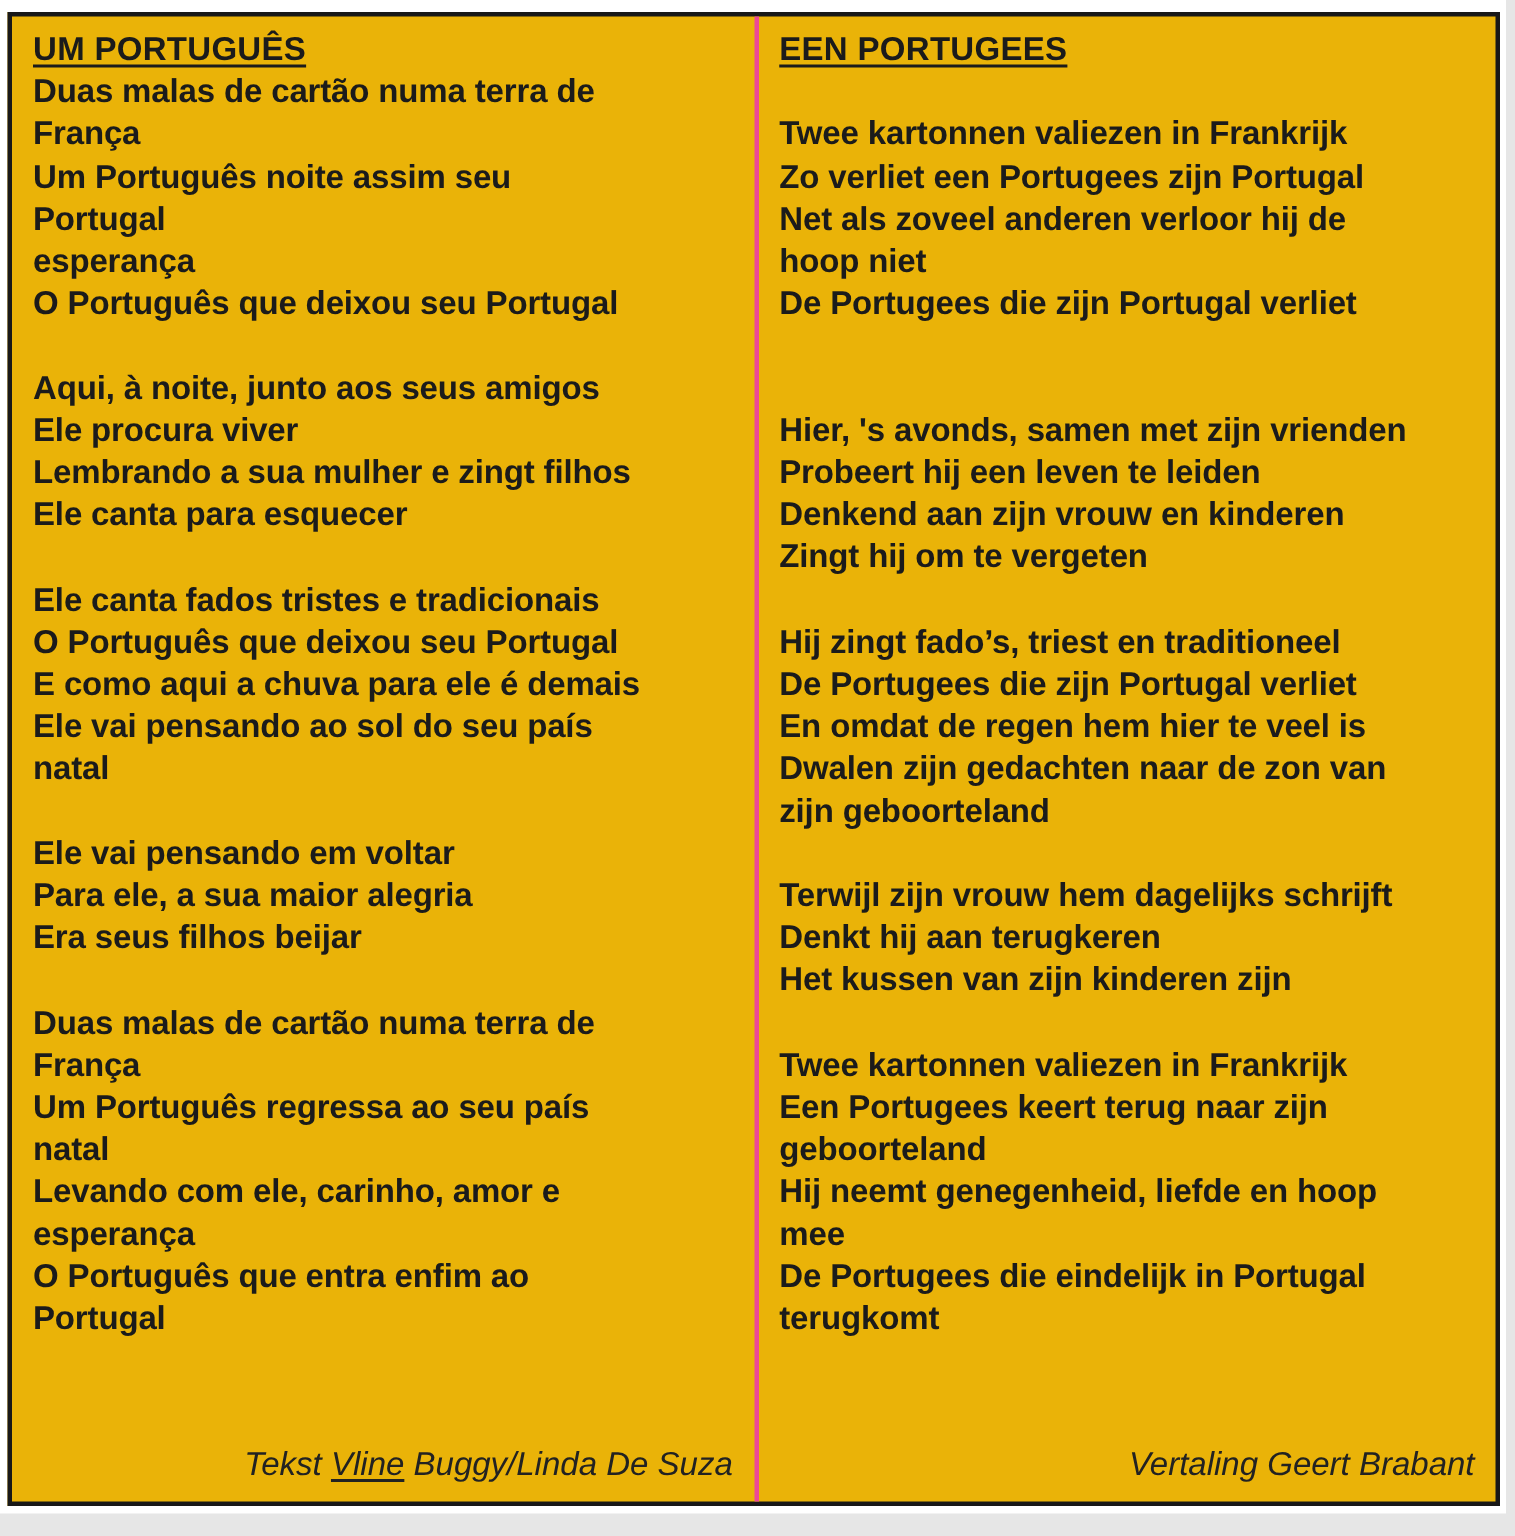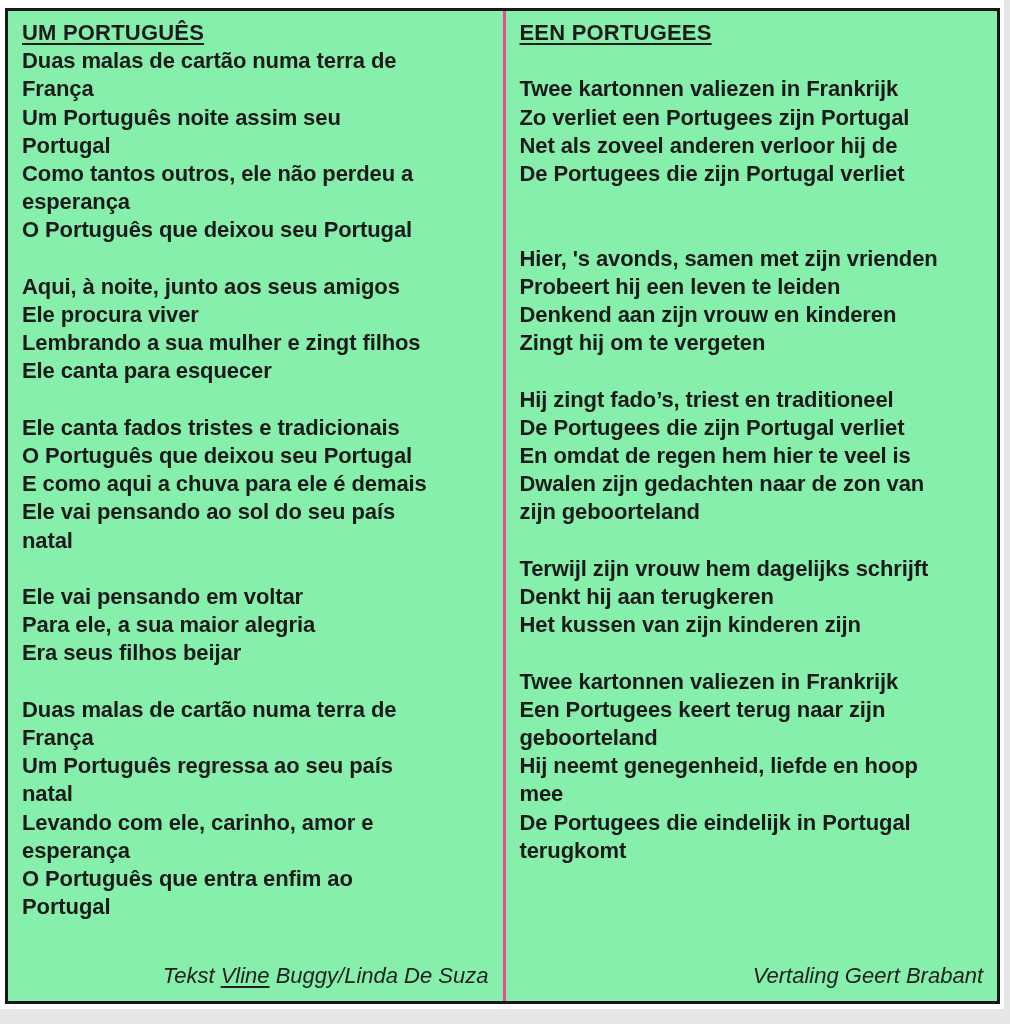--- a/index.html
+++ b/index.html
@@ -33,21 +33,21 @@
   }
   .lyrics-table {
     position: absolute;
     left: 5px;
     top: 8px;
     width: 995px;
     height: 996px;
     box-sizing: border-box;
     border: 3px solid #181818;
     display: flex;
-    background: #86efac;
+    background: #eab308;
   }
   .cell {
     flex: 1 1 50%;
     box-sizing: border-box;
     padding: 8px 10px 10px 14px;
     display: flex;
     flex-direction: column;
     overflow: hidden;
   }
   .cell.right {
@@ -97,21 +97,20 @@
 
 <div class="lyrics-table">
 
   <div class="cell left">
     <div class="col-title">UM PORTUGUÊS</div>
     <div class="lines">
         <div class="line">Duas malas de cartão numa terra de</div>
         <div class="line">França</div>
         <div class="line">Um Português noite assim seu</div>
         <div class="line">Portugal</div>
-        <div class="line">Como tantos outros, ele não perdeu a</div>
         <div class="line">esperança</div>
         <div class="line">O Português que deixou seu Portugal</div>
         <div class="line"></div>
         <div class="line">Aqui, à noite, junto aos seus amigos</div>
         <div class="line">Ele procura viver</div>
         <div class="line">Lembrando a sua mulher e zingt filhos</div>
         <div class="line">Ele canta para esquecer</div>
         <div class="line"></div>
         <div class="line">Ele canta fados tristes e tradicionais</div>
         <div class="line">O Português que deixou seu Portugal</div>
@@ -135,20 +134,21 @@
     <div class="credit"><span>Tekst </span><span class="marked">Vline</span><span> Buggy/Linda De Suza</span></div>
   </div>
 
   <div class="cell right">
     <div class="col-title">EEN PORTUGEES</div>
     <div class="lines">
         <div class="line"></div>
         <div class="line">Twee kartonnen valiezen in Frankrijk</div>
         <div class="line">Zo verliet een Portugees zijn Portugal</div>
         <div class="line">Net als zoveel anderen verloor hij de</div>
+        <div class="line">hoop niet</div>
         <div class="line">De Portugees die zijn Portugal verliet</div>
         <div class="line"></div>
         <div class="line"></div>
         <div class="line">Hier, 's avonds, samen met zijn vrienden</div>
         <div class="line">Probeert hij een leven te leiden</div>
         <div class="line">Denkend aan zijn vrouw en kinderen</div>
         <div class="line">Zingt hij om te vergeten</div>
         <div class="line"></div>
         <div class="line">Hij zingt fado’s, triest en traditioneel</div>
         <div class="line">De Portugees die zijn Portugal verliet</div>

